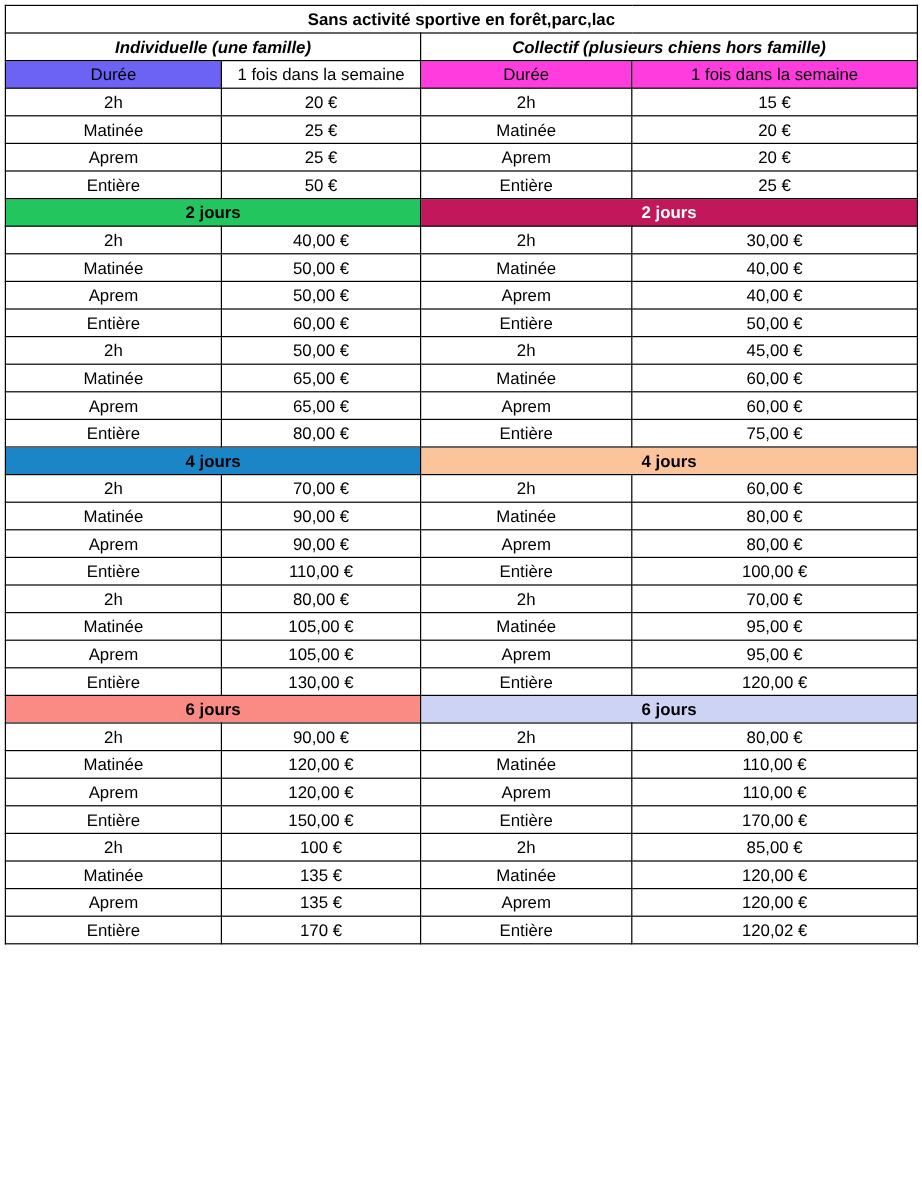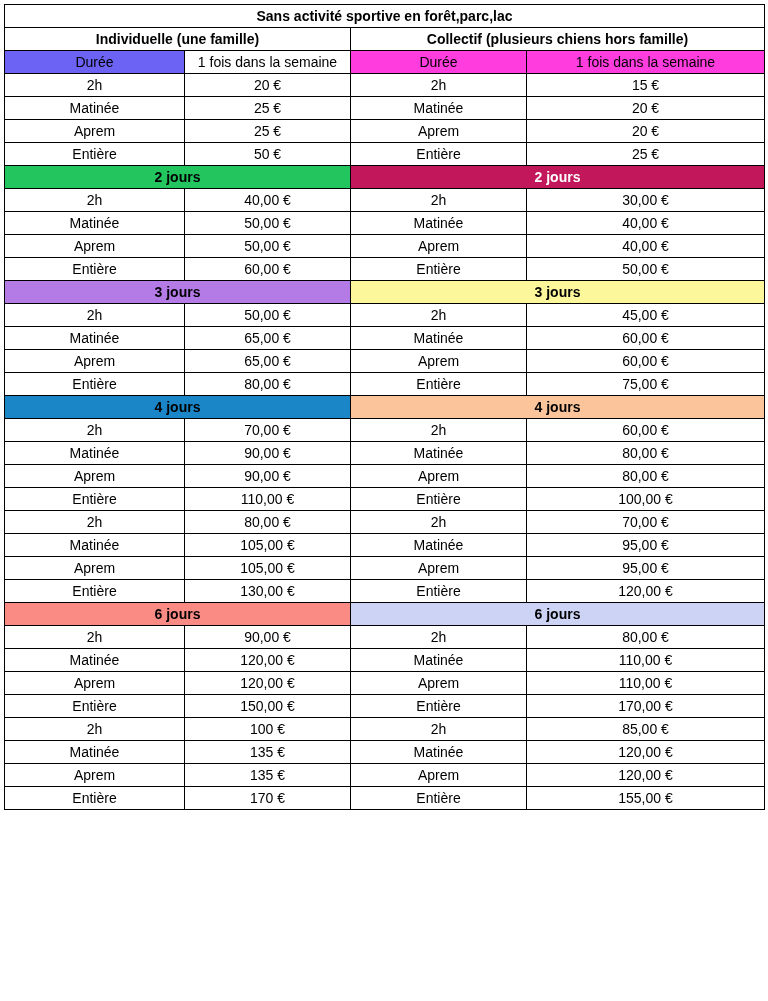--- a/index.html
+++ b/index.html
@@ -45,20 +45,21 @@
     height: 36px;
     font-size: 25px;
     font-weight: bold;
     color: #1a7a1a;
     letter-spacing: 0px;
   }
   .subhead td {
     height: 26px;
     font-size: 17px;
     font-weight: bold;
+    font-style: italic;
   }
   .sub-indiv { color: #ff6f7a; }
   .sub-coll  { color: #c2185b; }
 
   .colhead td {
     font-weight: normal;
     font-size: 15px;
     height: 44px;
     white-space: normal;
     line-height: 1.05;
@@ -148,24 +149,20 @@
           <td>50,00 €</td>
           <td>Aprem</td>
           <td>40,00 €</td>
         </tr>
         <tr class="data">
           <td>Entière</td>
           <td>60,00 €</td>
           <td>Entière</td>
           <td>50,00 €</td>
         </tr>
-        <tr class="grouprow">
-          <td colspan="2" style="background: rgb(180, 122, 230);">3 jours</td>
-          <td colspan="2" style="background: rgb(251, 247, 154);">3 jours</td>
-        </tr>
         <tr class="data">
           <td>2h</td>
           <td>50,00 €</td>
           <td>2h</td>
           <td>45,00 €</td>
         </tr>
         <tr class="data">
           <td>Matinée</td>
           <td>65,00 €</td>
           <td>Matinée</td>
@@ -278,17 +275,17 @@
         <tr class="data">
           <td>Aprem</td>
           <td>135 €</td>
           <td>Aprem</td>
           <td>120,00 €</td>
         </tr>
         <tr class="data">
           <td>Entière</td>
           <td>170 €</td>
           <td>Entière</td>
-          <td>155,00 €</td>
+          <td>120,02 €</td>
         </tr>
       </tbody>
   </table>
 </div>
 
 </body></html>

